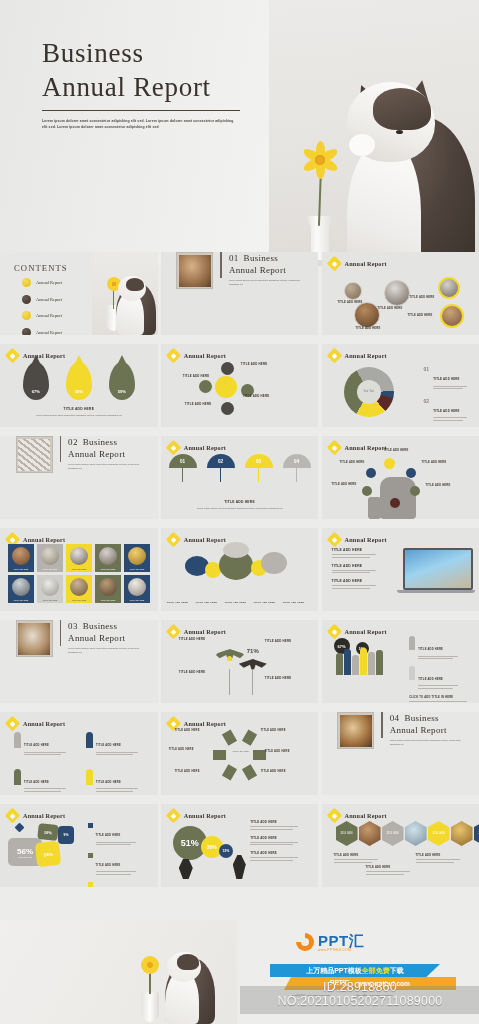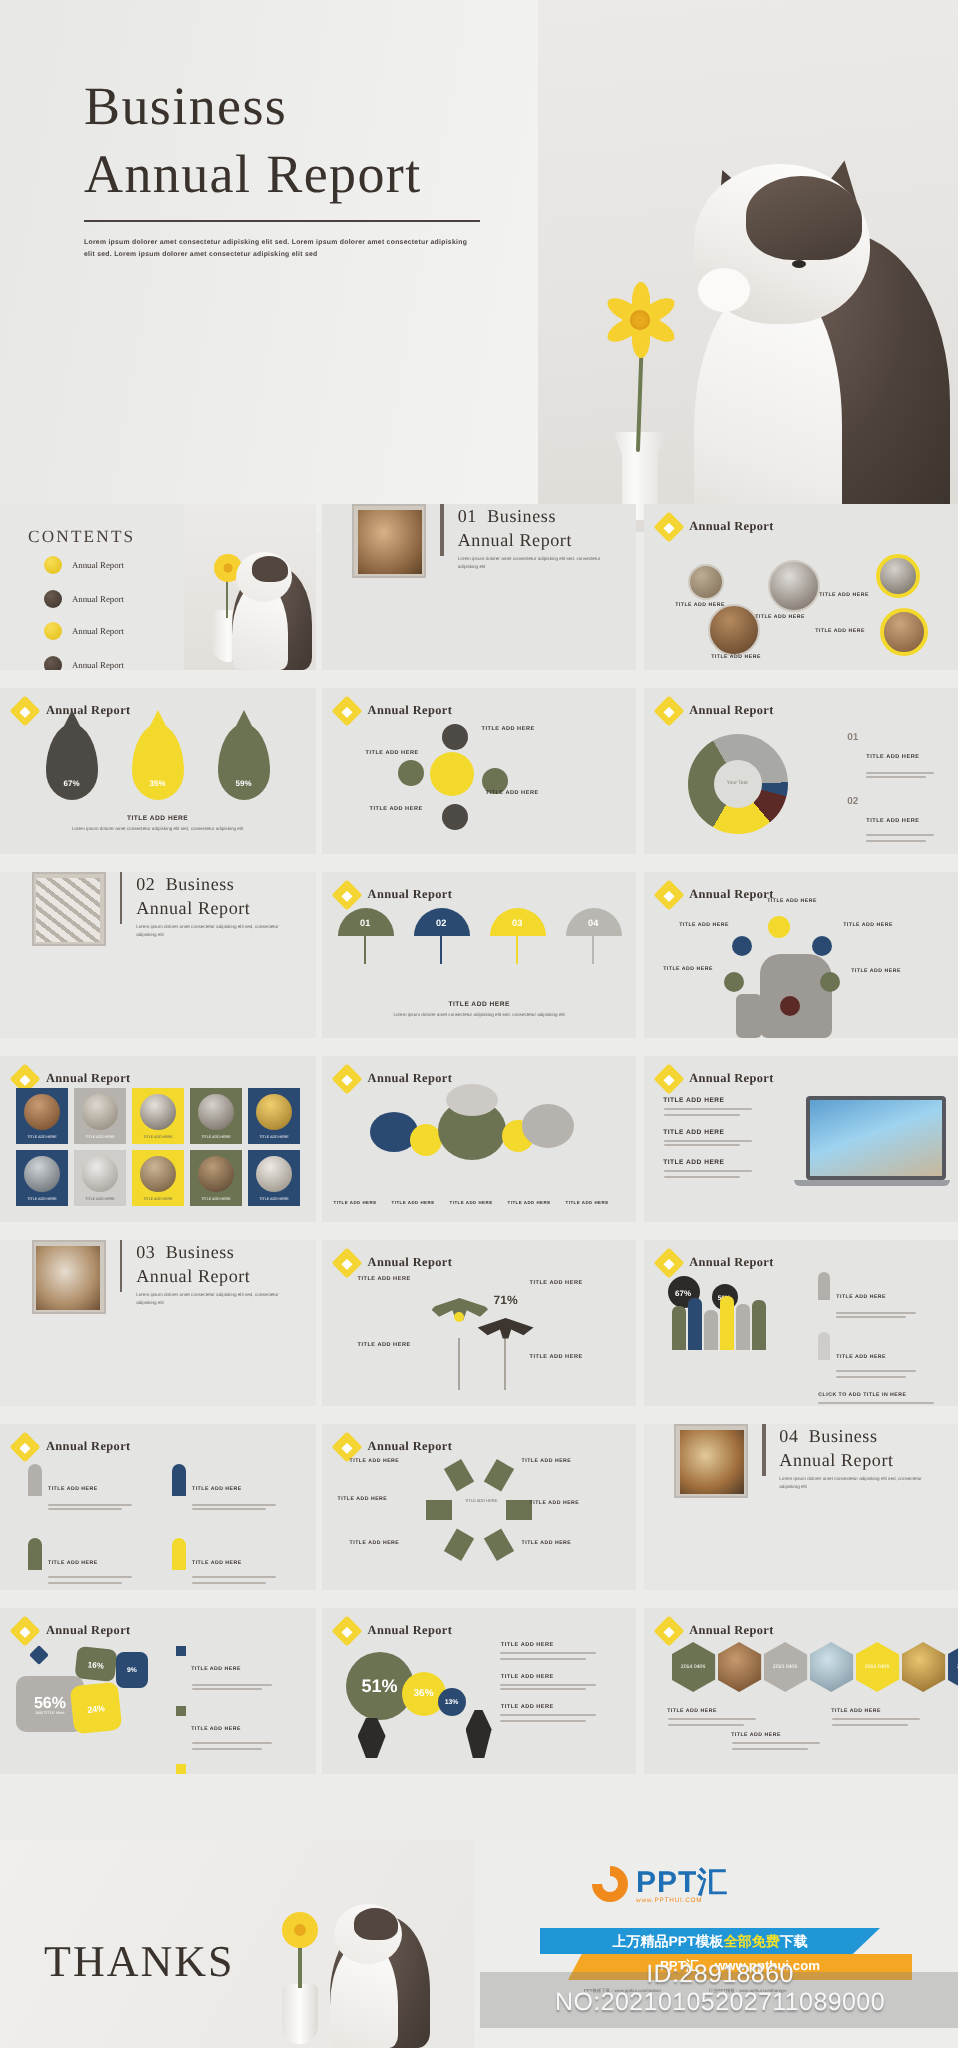--- a/index.html
+++ b/index.html
@@ -846,21 +846,20 @@
   <div class="thanks">
     <div style="position:absolute;right:22px;bottom:0;width:78px;height:98px">
       <div style="position:absolute;left:4px;bottom:2px;width:18px;height:30px;background:linear-gradient(90deg,#e4e2de,#fdfdfc,#ddd9d5);border-radius:3px 3px 9px 9px"></div>
       <div style="position:absolute;left:12px;bottom:30px;width:1.6px;height:26px;background:#6e7a52"></div>
       <div style="position:absolute;left:4px;bottom:50px;width:18px;height:18px;background:radial-gradient(circle,#e8a91d 22%,#f6d02e 24%);border-radius:50%"></div>
       <div style="position:absolute;right:0;bottom:0;width:50px;height:66px;background:radial-gradient(ellipse at 40% 18%,#6b5c53,#413832);border-radius:52% 44% 12% 14%/60% 56% 12% 12%"></div>
       <div style="position:absolute;right:16px;bottom:0;width:34px;height:54px;background:linear-gradient(200deg,#fdfdfc,#e9e6e2);border-radius:54% 48% 14% 16%/62% 60% 12% 12%"></div>
       <div style="position:absolute;right:14px;bottom:42px;width:34px;height:30px;background:linear-gradient(200deg,#fbfaf9,#ece9e5);border-radius:50%"></div>
       <div style="position:absolute;right:16px;bottom:54px;width:22px;height:16px;background:#52463e;border-radius:52% 58% 40% 44%"></div>
     </div>
-    <div class="th-t">THANKS</div>
   </div>
 
   <div class="ppt">
     <div class="ppt-logo">
       <span class="ppt-mark"></span>
       <span class="ppt-name">PPT汇</span>
     </div>
     <div class="ppt-url">www.PPTHUI.COM</div>
     <div class="bar1">
       <span>上万精品PPT模板</span>

